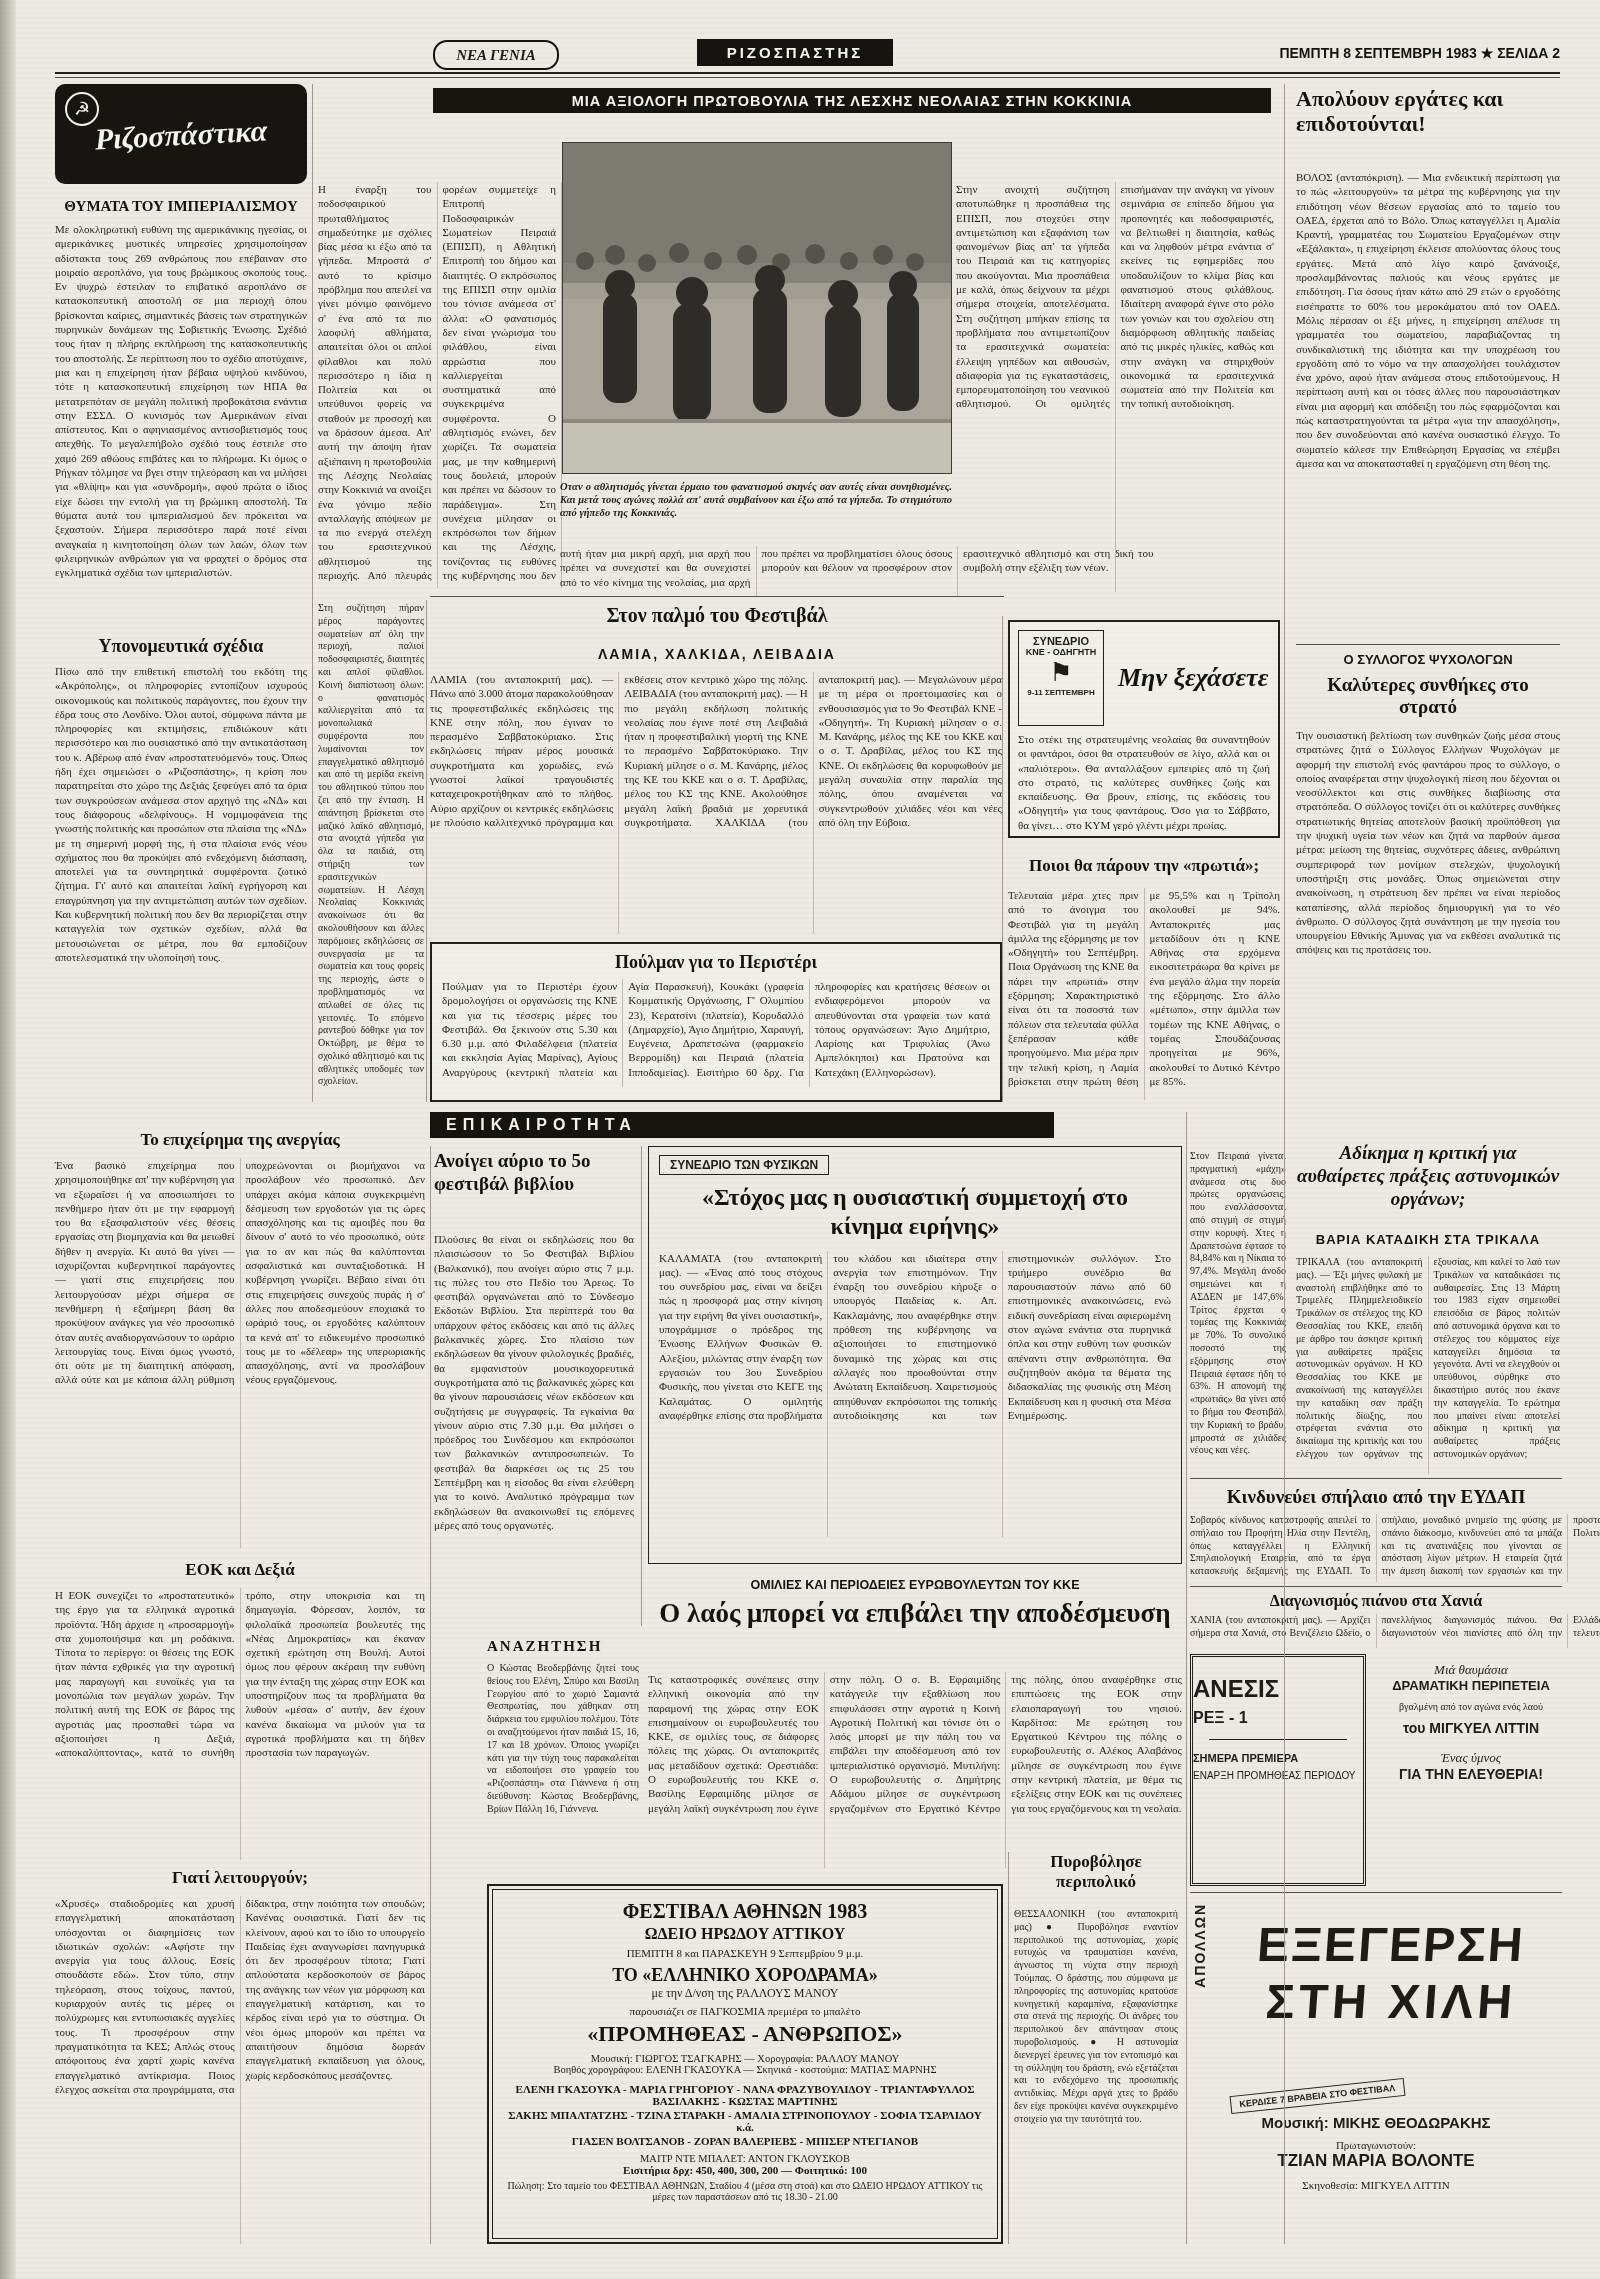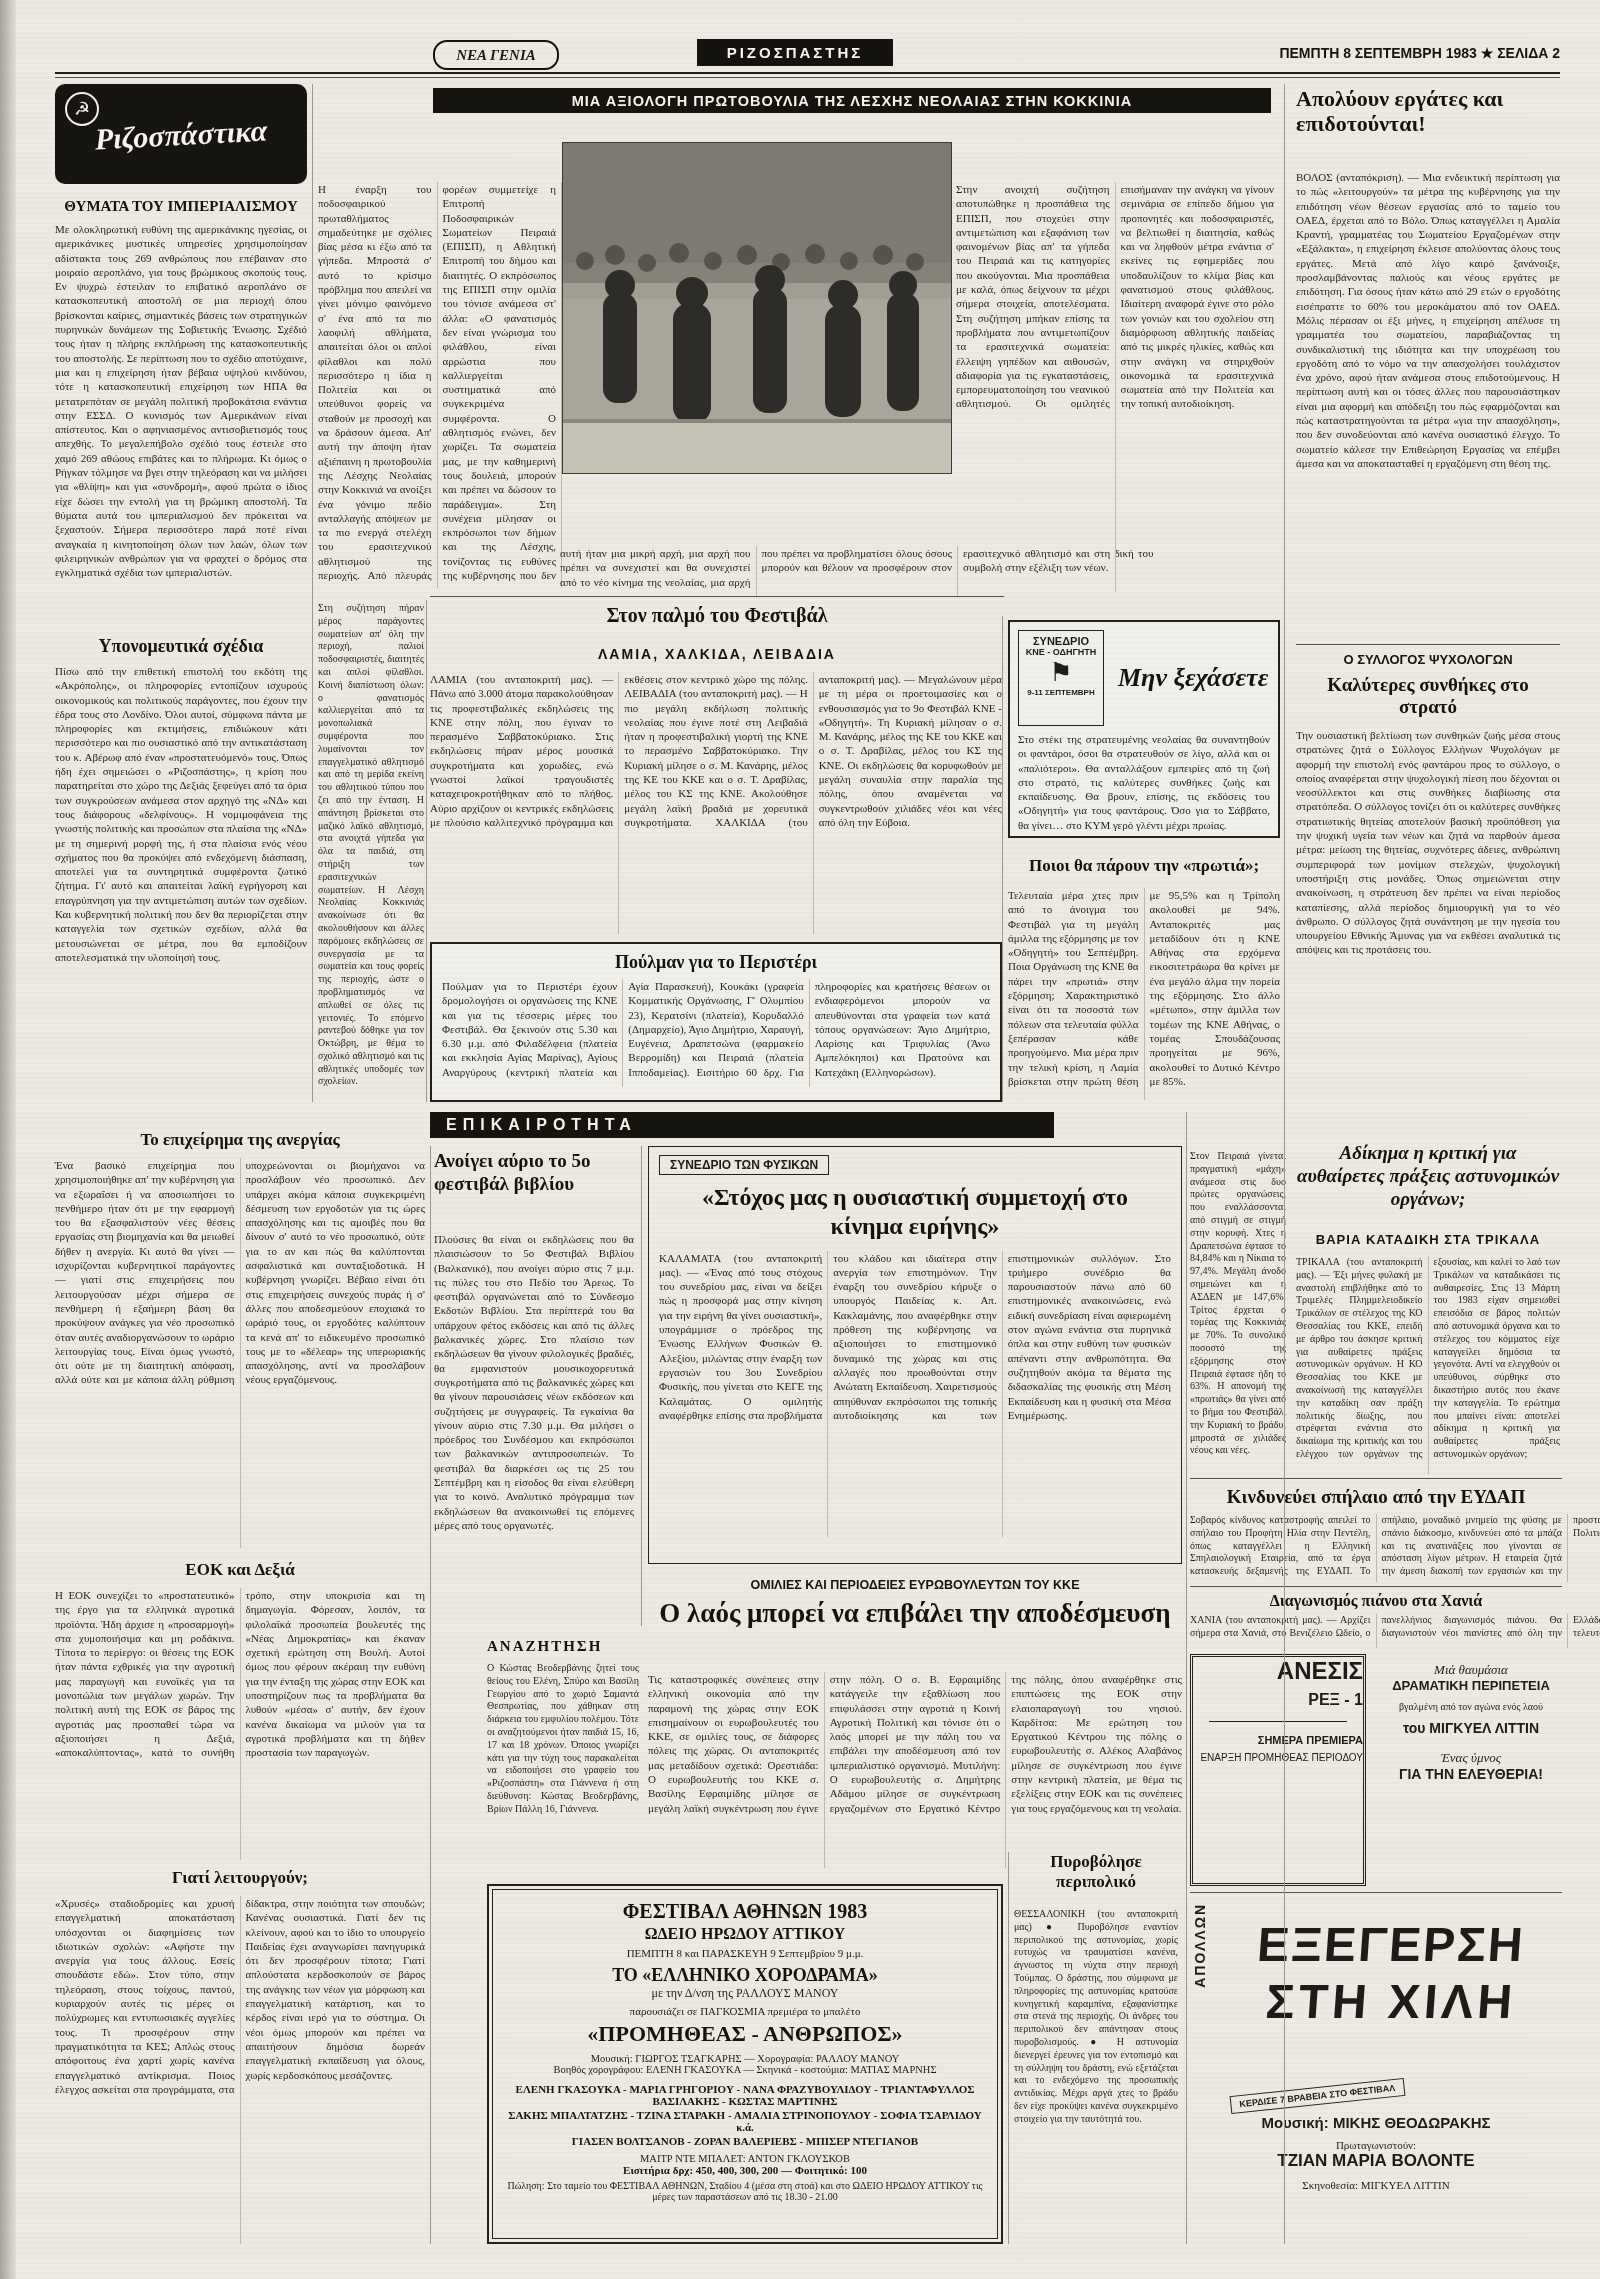--- a/index.html
+++ b/index.html
@@ -86,20 +86,21 @@
           <circle cx="207" cy="137" r="15"></circle>
         <rect x="262" y="162" width="36" height="112" rx="15"></rect>
           <circle cx="280" cy="152" r="15"></circle>
         <rect x="324" y="150" width="32" height="118" rx="14"></rect>
           <circle cx="340" cy="142" r="14"></circle>
       </g>
       <rect y="280" width="388" height="50" fill="#c4c1b5"></rect>
       <rect y="276" width="388" height="4" fill="#8a877e"></rect>
     </svg>
   </div>
+  <div class="abs caption" style="left:560px;top:480px;width:392px;height:60px;">Οταν ο αθλητισμός γίνεται έρμαιο του φανατισμού σκηνές σαν αυτές είναι συνηθισμένες. Και μετά τους αγώνες πολλά απ' αυτά συμβαίνουν και έξω από τα γήπεδα. Το στιγμιότυπο από γήπεδο της Κοκκινιάς.</div>
   <div class="abs bt c2" style="left:560px;top:546px;width:392px;height:50px;">αυτή ήταν μια μικρή αρχή, μια αρχή που πρέπει να συνεχιστεί και θα συνεχιστεί από το νέο κίνημα της νεολαίας, μια αρχή που πρέπει να προβληματίσει όλους όσους μπορούν και θέλουν να προσφέρουν στον ερασιτεχνικό αθλητισμό και στη δική του συμβολή στην εξέλιξη των νέων.</div>
 
   <div class="abs bt c2" style="left:956px;top:182px;width:318px;height:410px;">Στην ανοιχτή συζήτηση αποτυπώθηκε η προσπάθεια της ΕΠΙΣΠ, που στοχεύει στην αντιμετώπιση και εξαφάνιση των φαινομένων βίας απ' τα γήπεδα του Πειραιά και τις κατηγορίες που ακούγονται. Μια προσπάθεια με καλά, όπως δείχνουν τα μέχρι σήμερα στοιχεία, αποτελέσματα. Στη συζήτηση μπήκαν επίσης τα προβλήματα που αντιμετωπίζουν τα ερασιτεχνικά σωματεία: έλλειψη γηπέδων και αιθουσών, αδιαφορία για τις εγκαταστάσεις, εμπορευματοποίηση του νεανικού αθλητισμού. Οι ομιλητές επισήμαναν την ανάγκη να γίνουν σεμινάρια σε επίπεδο δήμου για προπονητές και ποδοσφαιριστές, να βελτιωθεί η διαιτησία, καθώς και να ληφθούν μέτρα ενάντια σ' εκείνες τις εφημερίδες που υποδαυλίζουν το κλίμα βίας και φανατισμού στους φιλάθλους. Ιδιαίτερη αναφορά έγινε στο ρόλο των γονιών και του σχολείου στη διαμόρφωση αθλητικής παιδείας από τις μικρές ηλικίες, καθώς και στην ανάγκη να στηριχθούν οικονομικά τα ερασιτεχνικά σωματεία από την Πολιτεία και την τοπική αυτοδιοίκηση.</div>
   <div class="abs bt-sm" style="left:318px;top:602px;width:106px;height:498px;">Στη συζήτηση πήραν μέρος παράγοντες σωματείων απ' όλη την περιοχή, παλιοί ποδοσφαιριστές, διαιτητές και απλοί φίλαθλοι. Κοινή διαπίστωση όλων: ο φανατισμός καλλιεργείται από τα μονοπωλιακά συμφέροντα που λυμαίνονται τον επαγγελματικό αθλητισμό και από τη μερίδα εκείνη του αθλητικού τύπου που ζει από την ένταση. Η απάντηση βρίσκεται στο μαζικό λαϊκό αθλητισμό, στα ανοιχτά γήπεδα για όλα τα παιδιά, στη στήριξη των ερασιτεχνικών σωματείων. Η Λέσχη Νεολαίας Κοκκινιάς ανακοίνωσε ότι θα ακολουθήσουν και άλλες παρόμοιες εκδηλώσεις σε συνεργασία με τα σωματεία και τους φορείς της περιοχής, ώστε ο προβληματισμός να απλωθεί σε όλες τις γειτονιές. Το επόμενο ραντεβού δόθηκε για τον Οκτώβρη, με θέμα το σχολικό αθλητισμό και τις αθλητικές υποδομές των σχολείων.</div>
 
   <div class="abs hd" style="left:1296px;top:86px;width:264px;font-size:22px;line-height:1.15;">Απολύουν εργάτες και επιδοτούνται!</div>
   <div class="abs bt" style="left:1296px;top:170px;width:264px;height:468px;">ΒΟΛΟΣ (ανταπόκριση). — Μια ενδεικτική περίπτωση για το πώς «λειτουργούν» τα μέτρα της κυβέρνησης για την επιδότηση νέων θέσεων εργασίας από το ταμείο του ΟΑΕΔ, έρχεται από το Βόλο. Όπως καταγγέλλει η Αμαλία Κραντή, γραμματέας του Σωματείου Εργαζομένων στην «Εξάλακτα», η επιχείρηση έκλεισε απολύοντας όλους τους εργάτες. Μετά από λίγο καιρό ξανάνοιξε, προσλαμβάνοντας παλιούς και νέους εργάτες με επιδότηση. Για όσους ήταν κάτω από 29 ετών ο εργοδότης εισέπραττε το 60% του μεροκάματου από τον ΟΑΕΔ. Μόλις πέρασαν οι έξι μήνες, η επιχείρηση απέλυσε τη γραμματέα του σωματείου, παραβιάζοντας τη συνδικαλιστική της ιδιότητα και την υποχρέωση του εργοδότη από το νόμο να την απασχολήσει τουλάχιστον ένα χρόνο, αφού ήταν ανάμεσα στους επιδοτούμενους. Η περίπτωση αυτή και οι τόσες άλλες που παρουσιάστηκαν είναι μια αφορμή και απόδειξη του πώς εφαρμόζονται και πώς καταστρατηγούνται τα μέτρα «για την απασχόληση», που δεν συνοδεύονται από κανένα ουσιαστικό έλεγχο. Το σωματείο κάλεσε την Επιθεώρηση Εργασίας να επέμβει άμεσα και να αποκατασταθεί η εργαζόμενη στη θέση της.</div>
 
   <div class="abs hrule-thin" style="left:430px;top:596px;width:574px;"></div>
   <div class="abs hd ctr" style="left:430px;top:604px;width:574px;font-size:20px;">Στον παλμό του Φεστιβάλ</div>
@@ -149,21 +150,21 @@
   <div class="abs bt-sm c2" style="left:1296px;top:1256px;width:264px;height:218px;">ΤΡΙΚΑΛΑ (του ανταποκριτή μας). — Έξι μήνες φυλακή με αναστολή επιβλήθηκε από το Τριμελές Πλημμελειοδικείο Τρικάλων σε στέλεχος της ΚΟ Θεσσαλίας του ΚΚΕ, επειδή με άρθρο του άσκησε κριτική για αυθαίρετες πράξεις αστυνομικών οργάνων. Η ΚΟ Θεσσαλίας του ΚΚΕ με ανακοίνωσή της καταγγέλλει την καταδίκη σαν πράξη πολιτικής δίωξης, που στρέφεται ενάντια στο δικαίωμα της κριτικής και του ελέγχου των οργάνων της εξουσίας, και καλεί το λαό των Τρικάλων να καταδικάσει τις αυθαιρεσίες. Στις 13 Μάρτη του 1983 είχαν σημειωθεί επεισόδια σε βάρος πολιτών από αστυνομικά όργανα και το στέλεχος του κόμματος είχε καταγγείλει δημόσια τα γεγονότα. Αντί να ελεγχθούν οι υπεύθυνοι, σύρθηκε στο δικαστήριο αυτός που έκανε την καταγγελία. Το ερώτημα που μπαίνει είναι: αποτελεί αδίκημα η κριτική για αυθαίρετες πράξεις αστυνομικών οργάνων;</div>
 
   <div class="abs hrule-thin" style="left:1190px;top:1478px;width:372px;"></div>
   <div class="abs hd ctr" style="left:1190px;top:1486px;width:372px;font-size:19px;">Κινδυνεύει σπήλαιο από την ΕΥΔΑΠ</div>
   <div class="abs bt-sm c2" style="left:1190px;top:1514px;width:372px;height:68px;">Σοβαρός κίνδυνος καταστροφής απειλεί το σπήλαιο του Προφήτη Ηλία στην Πεντέλη, όπως καταγγέλλει η Ελληνική Σπηλαιολογική Εταιρεία, από τα έργα κατασκευής δεξαμενής της ΕΥΔΑΠ. Το σπήλαιο, μοναδικό μνημείο της φύσης με σπάνιο διάκοσμο, κινδυνεύει από τα μπάζα και τις ανατινάξεις που γίνονται σε απόσταση λίγων μέτρων. Η εταιρεία ζητά την άμεση διακοπή των εργασιών και την προστασία του χώρου από το υπουργείο Πολιτισμού.</div>
 
   <div class="abs hrule-thin" style="left:1190px;top:1586px;width:372px;"></div>
   <div class="abs hd ctr" style="left:1190px;top:1592px;width:372px;font-size:16px;">Διαγωνισμός πιάνου στα Χανιά</div>
   <div class="abs bt-sm c2" style="left:1190px;top:1614px;width:372px;height:34px;">ΧΑΝΙΑ (του ανταποκριτή μας). — Αρχίζει σήμερα στα Χανιά, στο Βενιζέλειο Ωδείο, ο πανελλήνιος διαγωνισμός πιάνου. Θα διαγωνιστούν νέοι πιανίστες από όλη την Ελλάδα και την Κύπρο, που βρίσκονται στο τελευταίο έτος των σπουδών τους. Τους νικητές θα βραβεύσει ο δήμος Χανίων σε ειδική εκδήλωση.</div>
 
-  <div class="abs" style="left:1190px;top:1654px;width:176px;height:232px;border:3px double #23211d;box-sizing:border-box;text-align:right;">
+  <div class="abs" style="left:1190px;top:1654px;width:176px;height:232px;border:3px double #23211d;box-sizing:border-box;text-align:left;padding-top:18px;">
     <div class="adline" style="font-weight:bold;font-size:24px;">ΑΝΕΣΙΣ</div>
     <div class="adline" style="font-weight:bold;font-size:16px;margin-top:6px;">ΡΕΞ - 1</div>
     <div style="border-top:1px solid #23211d;margin:12px 16px;"></div>
     <div class="adline" style="font-weight:bold;font-size:11px;">ΣΗΜΕΡΑ ΠΡΕΜΙΕΡΑ</div>
     <div class="adline" style="font-size:10px;margin-top:6px;">ΕΝΑΡΞΗ ΠΡΟΜΗΘΕΑΣ ΠΕΡΙΟΔΟΥ</div>
   </div>
 
   <div class="abs ctr" style="left:1380px;top:1654px;width:182px;height:232px;">
     <div style="font:italic 13px 'Liberation Serif',serif;margin-top:8px;">Μιά θαυμάσια</div>
     <div class="adline" style="font-weight:bold;font-size:13px;">ΔΡΑΜΑΤΙΚΗ ΠΕΡΙΠΕΤΕΙΑ</div>

